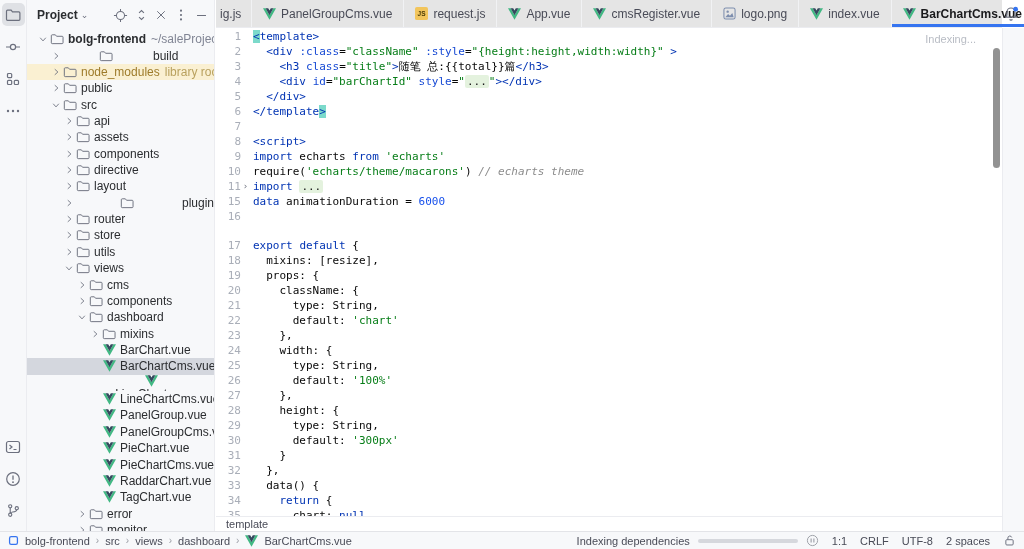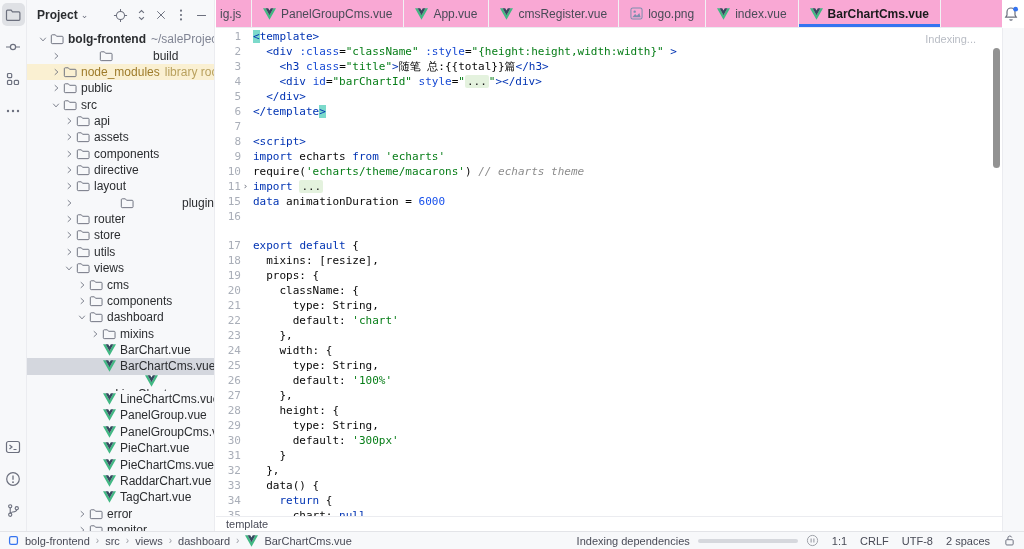--- a/index.html
+++ b/index.html
@@ -30,21 +30,21 @@
   .tree-row .lbl { margin-left:3px; color:#2B2D30; }
   .tree-row .extra { margin-left:5px; color:#818594; }
   .tree-row.root .lbl { font-weight:bold; }
   .tree-row.selected { background:#D4D7DE; }
   .tree-row.lib { background:#FAF0D2; }
   .tree-row.lib .lbl { color:#9E7B2A; }
   .tree-row.lib .extra { color:#B9A15E; }
 
   
   #editor { position:absolute; left:216px; top:0; right:22px; bottom:18px; background:#fff; }
-  #tabbar { height:28px; display:flex; align-items:stretch; border-bottom:1px solid #EBECF0; background:#f9a8d4; }
+  #tabbar { height:28px; display:flex; align-items:stretch; border-bottom:1px solid #EBECF0; background:#e5e5e5; }
   .tab { display:flex; align-items:center; gap:5px; padding:0 11px; font-size:12px; color:#494B57;
     border-right:1px solid #F1F2F4; position:relative; flex:none; cursor:default; }
   .tab.cut { width:36px; padding:0 4px; overflow:hidden; }
   .tab.active { color:#1a1a1c; font-weight:bold; }
   .tab.active::after { content:""; position:absolute; left:0; right:0; bottom:0; height:3px; background:#3574F0; }
 
   #indexing-hint { position:absolute; top:33px; right:26px; font-size:11px; color:#B8BCC4; }
 
   #code { position:absolute; top:28px; left:0; right:0; bottom:15px; overflow:hidden;
     font-family:"DejaVu Sans Mono","Liberation Mono",monospace; font-size:11px; line-height:15px; padding-top:1px; }
@@ -562,20 +562,29 @@
         <span>ig.js</span>
       </div>
       <div class="tab">
         <span>
           <svg width="13" height="12" viewBox="0 0 16 14">
             <path fill="#41B883" d="M0 0h3.2L8 8.4 12.8 0H16L8 14z"></path>
             <path fill="#35495E" d="M3.2 0h3.2L8 2.8 9.6 0h3.2L8 8.4z"></path>
           </svg>
         </span>
         <span>PanelGroupCms.vue</span>
+      </div>
+      <div class="tab">
+        <span>
+          <svg width="13" height="13" viewBox="0 0 14 14">
+            <rect width="14" height="14" rx="2" fill="#F2C55C"></rect>
+            <text x="7" y="10" font-size="7" font-weight="bold" text-anchor="middle" fill="#4A3B05" font-family="Liberation Sans,sans-serif">JS</text>
+          </svg>
+        </span>
+        <span>request.js</span>
       </div>
       <div class="tab">
         <span>
           <svg width="13" height="12" viewBox="0 0 16 14">
             <path fill="#41B883" d="M0 0h3.2L8 8.4 12.8 0H16L8 14z"></path>
             <path fill="#35495E" d="M3.2 0h3.2L8 2.8 9.6 0h3.2L8 8.4z"></path>
           </svg>
         </span>
         <span>App.vue</span>
       </div>

